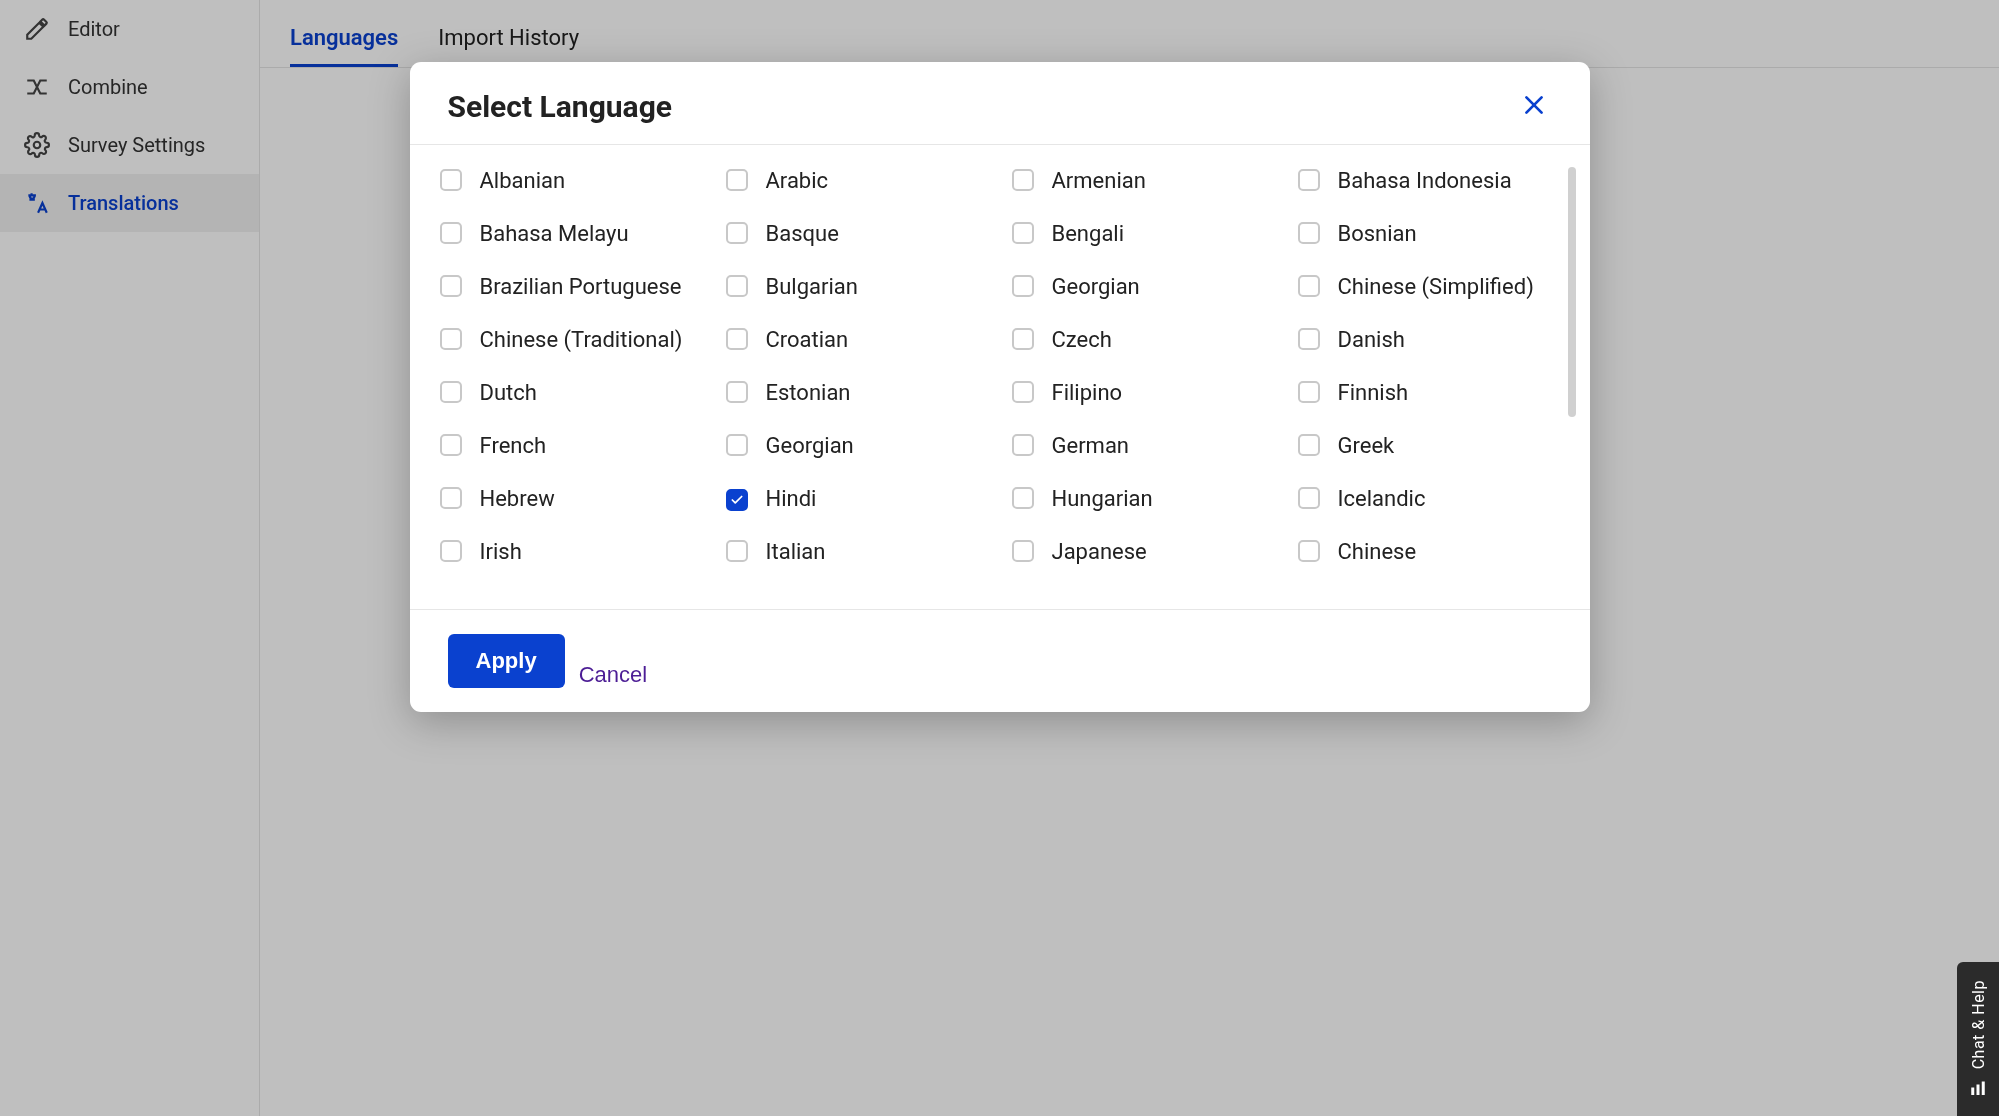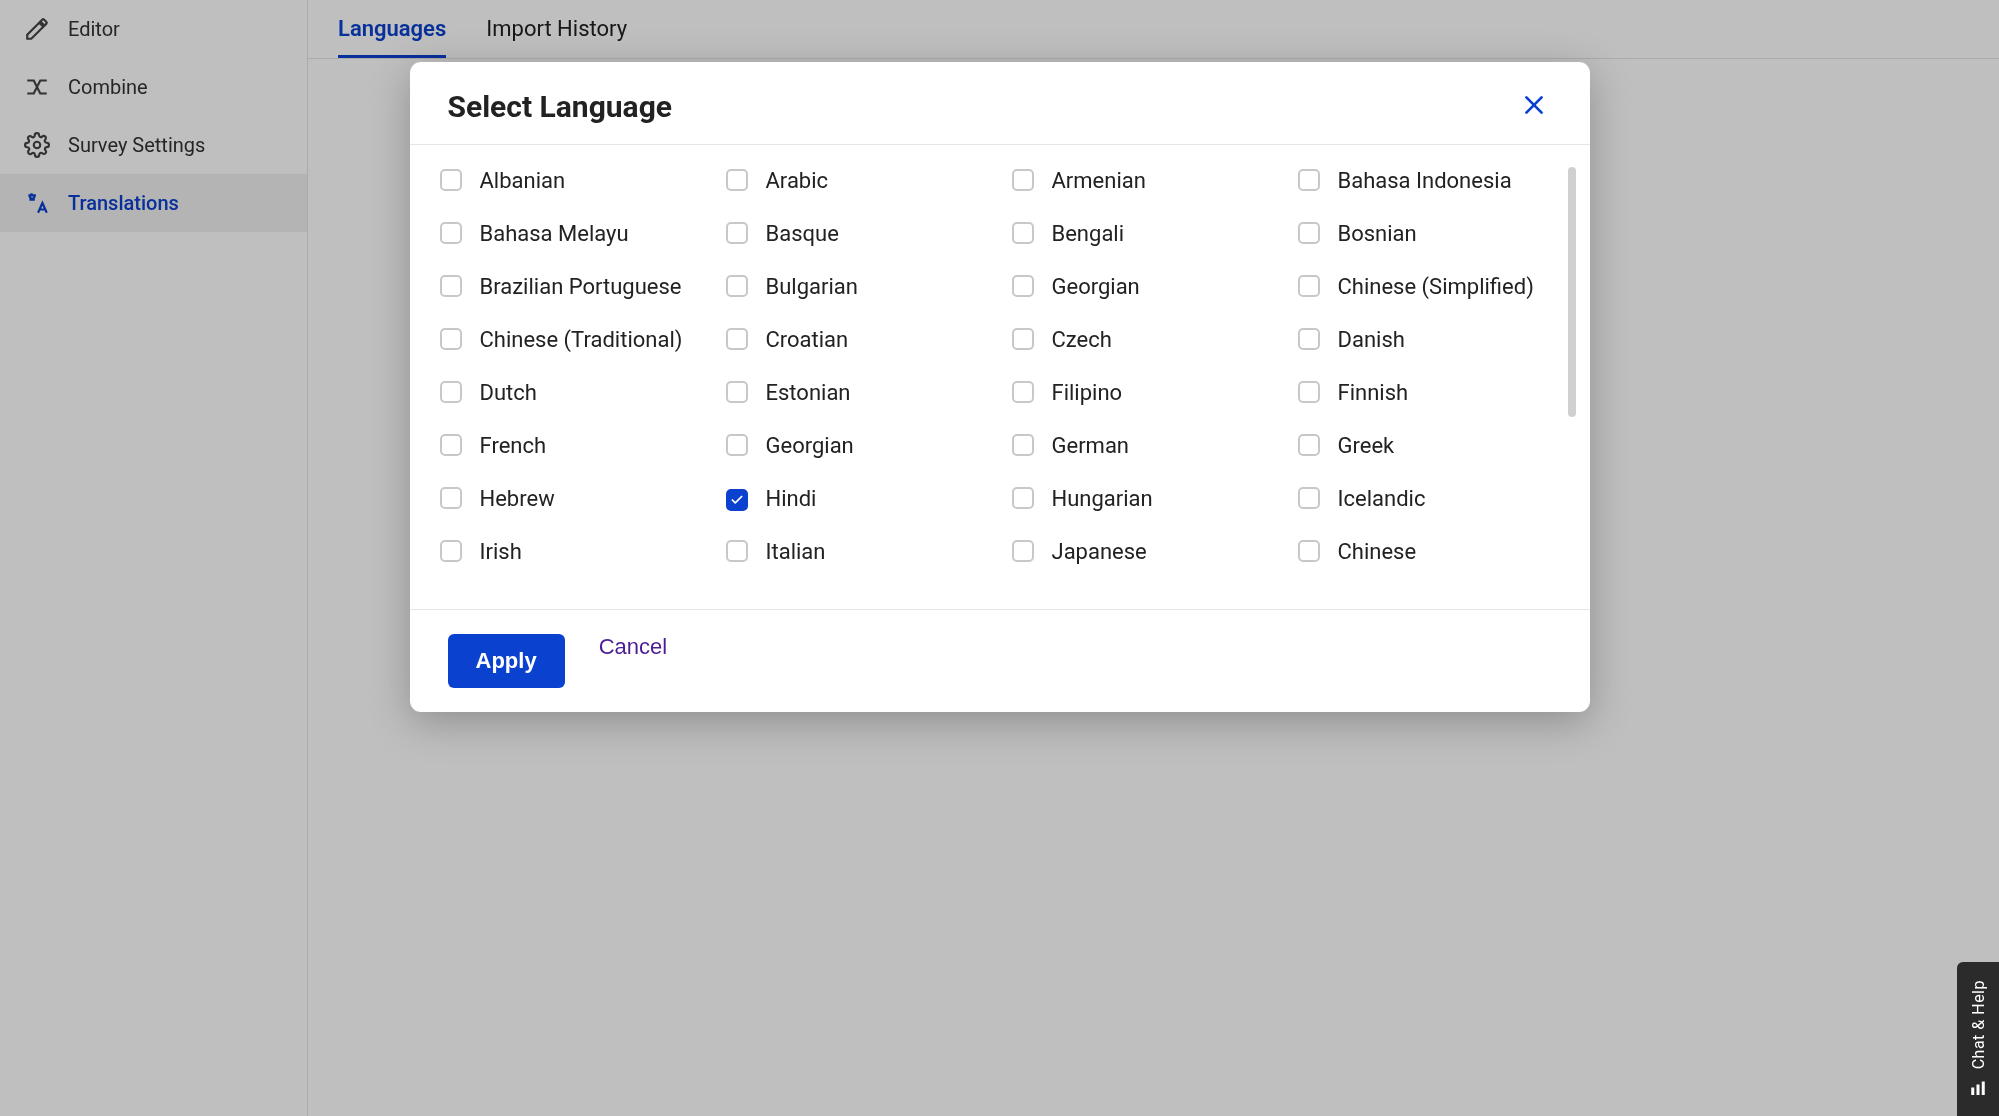--- a/index.html
+++ b/index.html
@@ -7,34 +7,34 @@
   body { position: relative; background: #f5f5f5; overflow: hidden; }
 
   .background {
     position: absolute; inset: 0; display: flex; filter: none;
   }
   .overlay-dim {
     position: absolute; inset: 0; background: rgba(0,0,0,0.25); z-index: 5;
   }
 
   .sidebar {
-    width: 308px; background: #fff; border-right: 1px solid #e4e4e4; padding-top: 0;
+    width: 260px; background: #fff; border-right: 1px solid #e4e4e4; padding-top: 0;
   }
   .sidebar-item {
     display: flex; align-items: center; gap: 18px; padding: 16px 24px; font-size: 20px; color: #333;
   }
   .sidebar-item.active { background: #f0f0f0; color: #0a41cf; font-weight: 500; }
   .sidebar-item .icon { width: 26px; height: 26px; display: inline-flex; align-items: center; justify-content: center; color: #444; }
   .sidebar-item.active .icon { color: #0a41cf; }
 
   .main {
     flex: 1; background: #fff; display: flex; flex-direction: column;
   }
   .tabs {
-    display: flex; gap: 40px; padding: 8px 30px 0 30px; border-bottom: 1px solid #e4e4e4;
+    display: flex; gap: 40px; padding: 8px 30px 0 30px; border-bottom: 1px solid #e4e4e4; margin-top: 9px;
   }
   .tab { padding: 8px 0 14px 0; font-size: 22px; color: #222; }
   .tab.active { color: #0a41cf; font-weight: 600; border-bottom: 3px solid #0a41cf; }
 
   .modal {
     position: absolute;
     top: 62px; left: 50%; transform: translateX(-50%);
     width: 1180px; max-width: calc(100% - 40px);
     background: #fff; border-radius: 11px; box-shadow: 0 10px 40px rgba(0,0,0,0.25);
     z-index: 10; display: flex; flex-direction: column;
@@ -77,21 +77,21 @@
   .checkbox.checked svg { width: 14px; height: 14px; color: #fff; }
 
   .scrollbar-track {
     position: absolute; right: 14px; top: 22px; bottom: 0; width: 8px;
   }
   .scrollbar-thumb {
     position: absolute; top: 0; width: 8px; height: 250px; background: #d0d0d0; border-radius: 4px;
   }
 
   .modal-footer {
-    display: flex; align-items: flex-start; gap: 34px;
+    display: flex; align-items: flex-end; gap: 14px;
     padding: 24px 38px; border-top: 1px solid #e6e6e6;
   }
   .btn-primary {
     background: #0a41cf; color: #fff; border: none; border-radius: 6px;
     padding: 14px 28px; font-size: 22px; font-weight: 600; cursor: pointer;
   }
   .btn-link {
     background: none; border: none; color: #4c1d95; font-size: 22px; cursor: pointer;
   }
 

